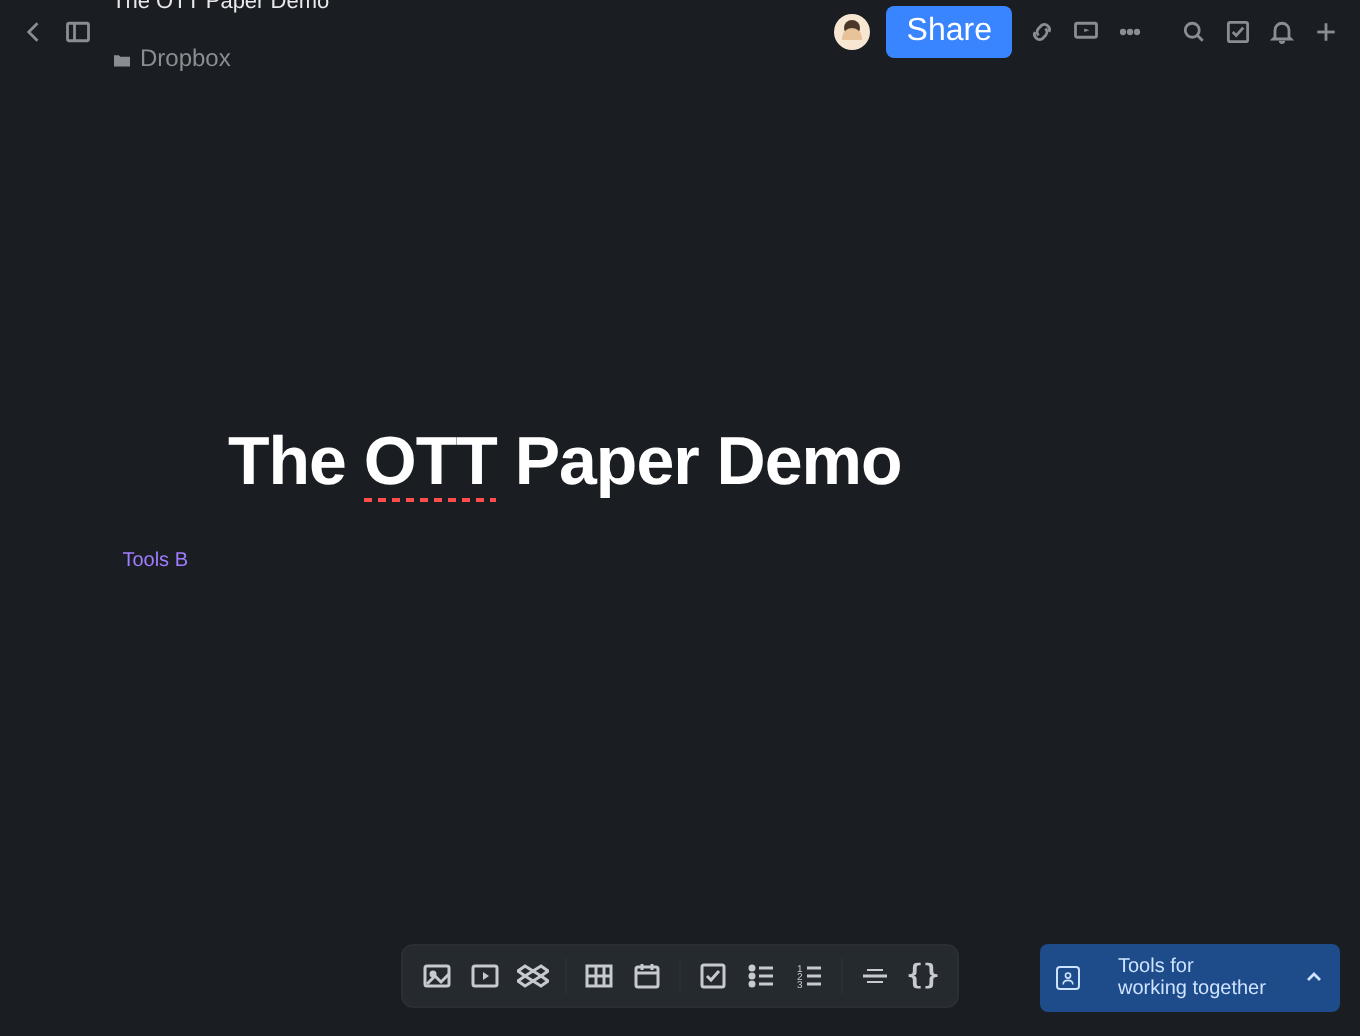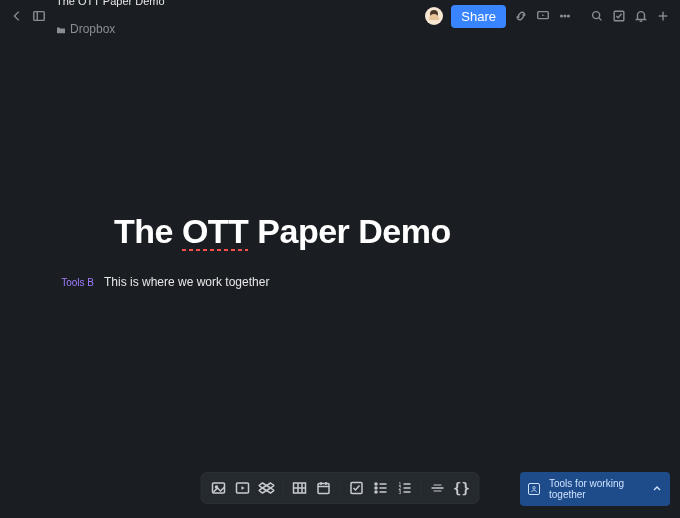--- a/index.html
+++ b/index.html
@@ -62,21 +62,21 @@
   }
   .avatar::after {
     content: ""; position: absolute; top: 7px; left: 4px;
     width: 10px; height: 6px; border-radius: 5px 5px 0 0; background: #e8c298;
   }
   .share-btn {
     background: var(--accent);
     color: #fff;
     border: none;
     border-radius: 4px;
-    font-size: 13px;
+    font-size: 16px;
     font-weight: 500;
     padding: 4px 10px;
     margin: 0 4px;
     cursor: pointer;
     flex-shrink: 0;
   }
   .tb-gap { width: 10px; }
   
   .page {
     position: absolute;
@@ -146,21 +146,21 @@
   .callout {
     position: absolute;
     right: 10px; bottom: 12px;
     background: #1e4b8a;
     color: #cde3ff;
     border-radius: 4px;
     font-size: 10px;
     display: flex;
     align-items: center;
     padding: 6px 8px;
-    gap: 9px;
+    gap: 19px;
     z-index: 3;
     max-width: 150px;
   }
   .callout .c-ic { width: 12px; height: 12px; border: 1px solid #cde3ff; border-radius: 2px; display:flex; align-items:center; justify-content:center; font-size:8px; flex-shrink:0;}
   .callout .c-chev { width: 10px; height: 10px; flex-shrink:0; }
 </style>
 </head>
 <body>
 
 <div class="topbar">
@@ -236,21 +236,20 @@
   </div>
 </div>
 
 <div class="page">
   <div class="content">
     <h1 class="h1">
       <span>The </span><span class="spellerr">OTT</span><span> Paper Demo</span>
     </h1>
     <div class="line">
       <div class="author">Tools B</div>
-      <div class="body-text">This is where we work together</div>
     </div>
   </div>
 </div>
 
 <div class="insert-bar">
   <div class="tool">
     <svg viewBox="0 0 16 16">
         <rect x="2" y="3" width="12" height="10" rx="1"></rect>
         <circle cx="6" cy="7" r="1" fill="currentColor"></circle>
         <polyline points="3,12 7,8 10,11 14,7"></polyline>

